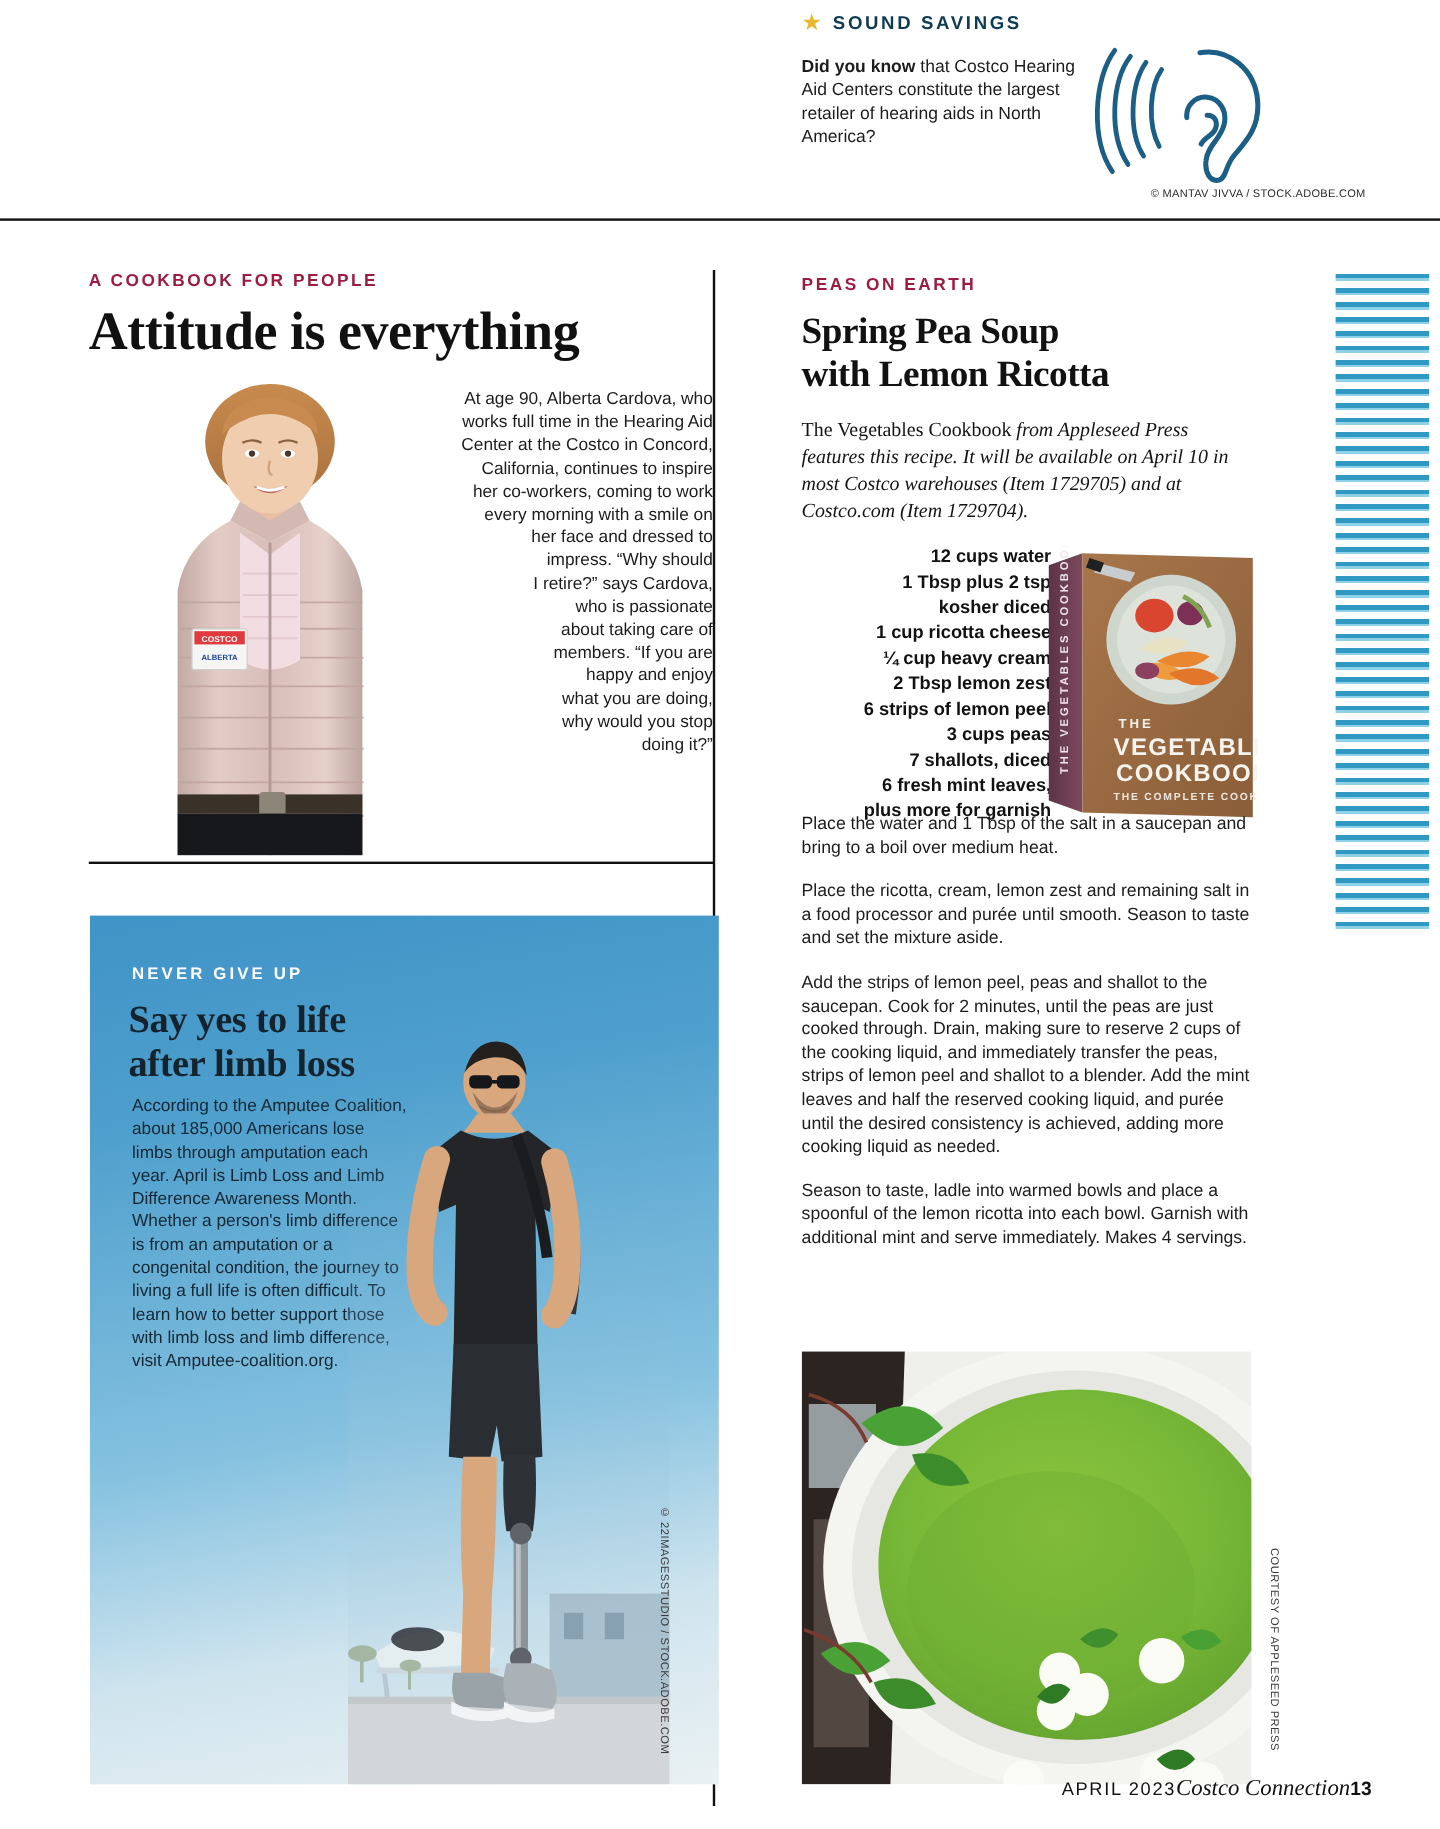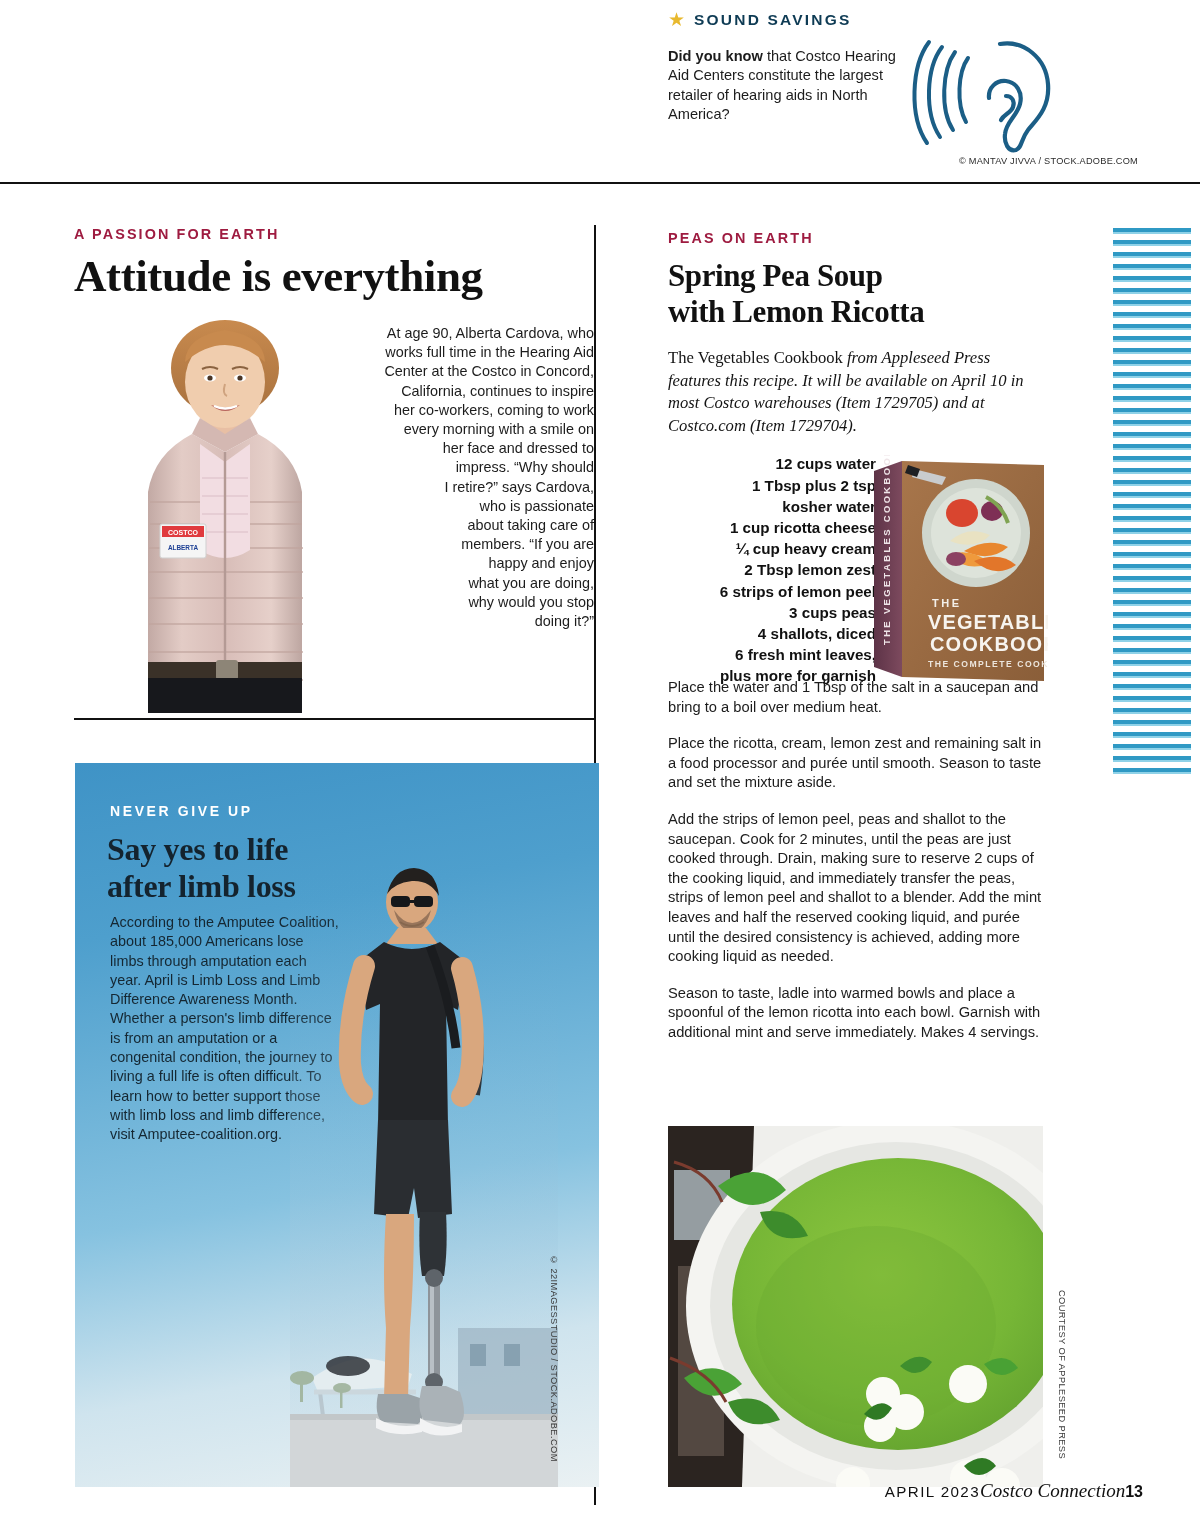--- a/index.html
+++ b/index.html
@@ -164,21 +164,21 @@
       </svg>
     </div>
     <div class="ss-credit">© MANTAV JIVVA / STOCK.ADOBE.COM</div>
   </div>
 
   <div class="top-rule"></div>
   <div class="col-divider"></div>
   <div class="left-hrule"></div>
 
   <div class="art1">
-    <div class="kicker">A PASSION FOR EARTH</div>
+    <div class="kicker">A COOKBOOK FOR PEOPLE</div>
     <div class="headline">Attitude is everything</div>
 
     <div class="art1-wrap">
 
       <div class="alberta-photo">
         <svg width="190" height="403" viewBox="0 0 190 403">
           <defs>
             <linearGradient id="jk" x1="0" y1="0" x2="1" y2="0">
               <stop offset="0" stop-color="#c2a9a4"></stop>
                 <stop offset=".22" stop-color="#e3ccc6"></stop>
@@ -355,27 +355,27 @@
       <span>with Lemon Ricotta</span>
     </div>
     <div class="art2-intro">
       <span>The Vegetables Cookbook </span><i>from Appleseed Press features this recipe. It will be available on April 10 in most Costco warehouses (Item 1729705) and at Costco.com (Item 1729704).</i>
     </div>
 
     <div class="ing-row">
       <div class="ingredients">
         <div>12 cups water</div>
         <div>1 Tbsp plus 2 tsp</div>
-        <div class="ing-cont">kosher water</div>
+        <div class="ing-cont">kosher diced</div>
         <div>1 cup ricotta cheese</div>
         <div>¼ cup heavy cream</div>
         <div>2 Tbsp lemon zest</div>
         <div>6 strips of lemon peel</div>
         <div>3 cups peas</div>
-        <div>4 shallots, diced</div>
+        <div>7 shallots, diced</div>
         <div>6 fresh mint leaves,</div>
         <div class="ing-cont">plus more for garnish</div>
       </div>
 
       <div class="cookbook">
         <svg width="180" height="228" viewBox="0 0 180 228">
           <defs>
             <linearGradient id="spine" x1="0" y1="0" x2="1" y2="0">
               <stop offset="0" stop-color="#5d3347"></stop>
                 <stop offset="1" stop-color="#7d4a5e"></stop>

